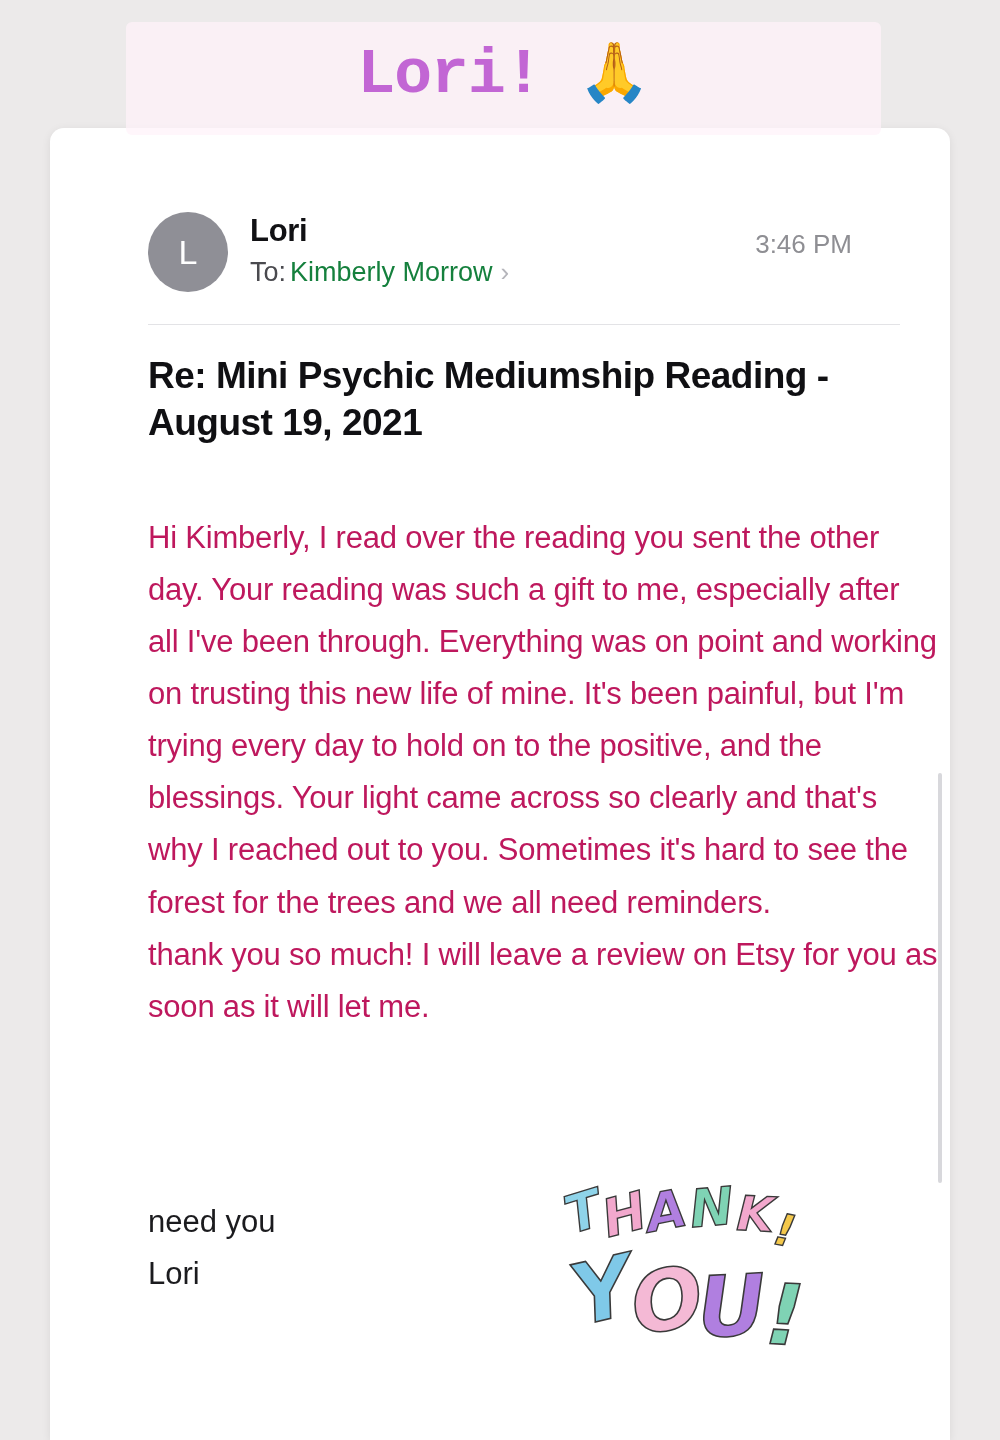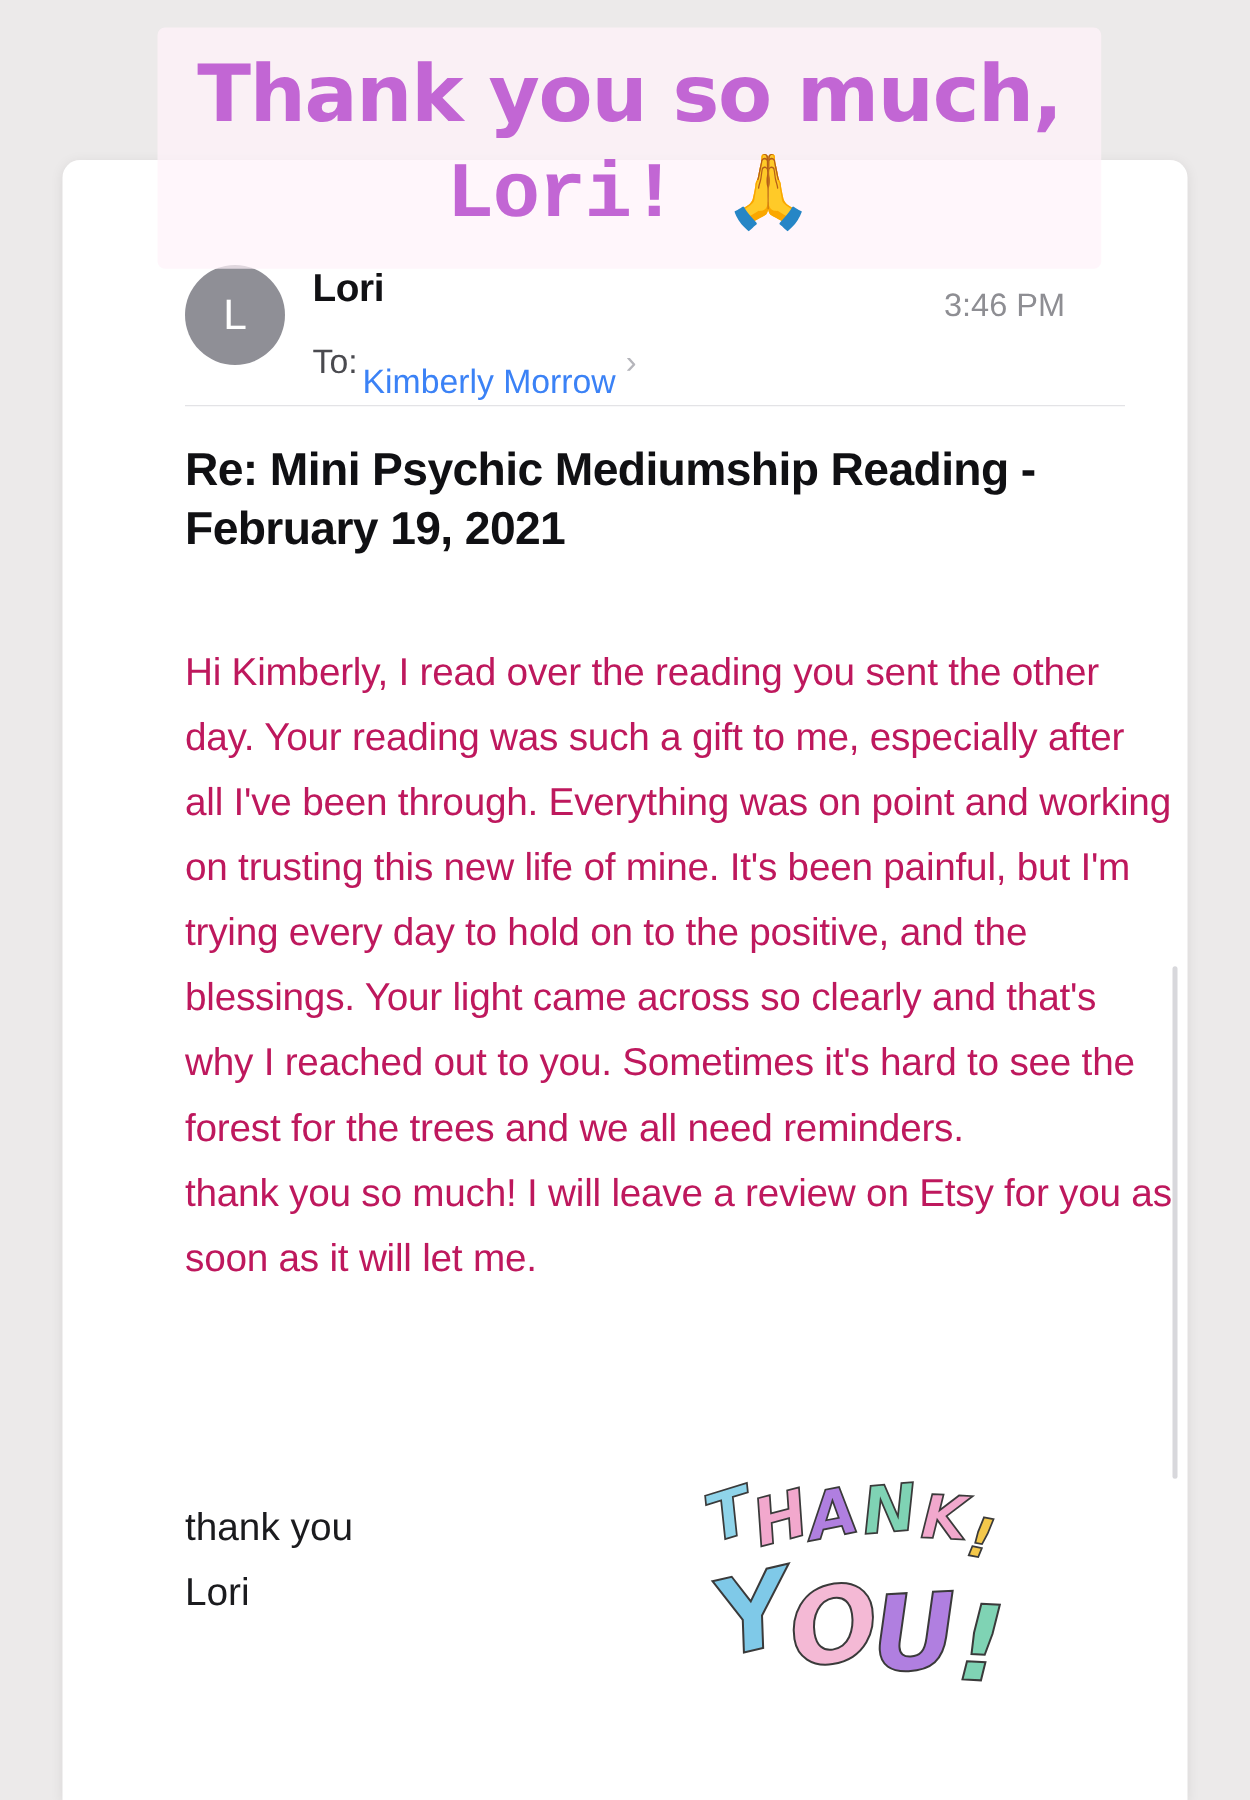--- a/index.html
+++ b/index.html
@@ -74,22 +74,21 @@
     font-size: 27px;
     color: #9a9aa0;
     display: flex;
     align-items: center;
     gap: 4px;
   }
   #recipient-label {
     color: #4a4a4f;
   }
   #recipient-name {
-    color: #3b82f6;
-    margin-top: 33px;
+    color: #15803d;
   }
   #chevron {
     color: #b5b5bb;
     font-size: 26px;
     margin-left: 4px;
   }
   #timestamp {
     position: absolute;
     right: 98px;
     top: 101px;
@@ -205,26 +204,26 @@
           <span id="recipient-name">Kimberly Morrow</span>
           <span id="chevron">›</span>
         </div>
       </div>
 
       <div id="timestamp">3:46 PM</div>
     </div>
 
     <div id="header-divider"></div>
 
-    <div id="subject">Re: Mini Psychic Mediumship Reading - February 19, 2021</div>
+    <div id="subject">Re: Mini Psychic Mediumship Reading - August 19, 2021</div>
 
     <div id="body">Hi Kimberly, I read over the reading you sent the other day. Your reading was such a gift to me, especially after all I've been through. Everything was on point and working on trusting this new life of mine. It's been painful, but I'm trying every day to hold on to the positive, and the blessings. Your light came across so clearly and that's why I reached out to you. Sometimes it's hard to see the forest for the trees and we all need reminders.
 thank you so much! I will leave a review on Etsy for you as soon as it will let me.</div>
 
-    <div id="signoff">thank you
+    <div id="signoff">need you
 Lori</div>
 
     <div id="scroll-bar"></div>
   </div>
 
   <div id="thankyou-sticker">
     <svg width="270" height="240" viewBox="0 0 270 240" xmlns="http://www.w3.org/2000/svg">
       <g font-family="DejaVu Sans, sans-serif" font-weight="bold" font-style="italic" stroke="#3a3a3a" stroke-width="1.4">
         <text x="8" y="58" font-size="52" fill="#8fd4ea" transform="rotate(-10 8 58)">T</text>
         <text x="44" y="66" font-size="52" fill="#f2a8cd" transform="rotate(-8 44 66)">H</text>
@@ -236,20 +235,19 @@
       <g font-family="DejaVu Sans, sans-serif" font-weight="bold" font-style="italic" stroke="#3a3a3a" stroke-width="1.6">
         <text x="4" y="150" font-size="84" fill="#7fc9e8" transform="rotate(-6 4 150)">Y</text>
         <text x="60" y="166" font-size="84" fill="#f4b9d5" transform="rotate(-2 60 166)">O</text>
         <text x="122" y="176" font-size="84" fill="#b07fe0" transform="rotate(4 122 176)">U</text>
         <text x="186" y="190" font-size="84" fill="#7fd3b4" transform="rotate(10 186 190)">!</text>
       </g>
     </svg>
   </div>
 
   <div id="headline-sticker">
-    <div id="headline-text">Thank you so much,</div>
     <div id="headline-text-2" class="" style="font-family:Liberation Mono, monospace;font-weight:bold;font-size:63px;line-height:1.28;color:#c266d4;letter-spacing:-1px;text-align:center;">
       <span>Lori!</span>
       <span class="emoji">🙏</span>
     </div>
   </div>
 
 </div>
 
 </body></html>

